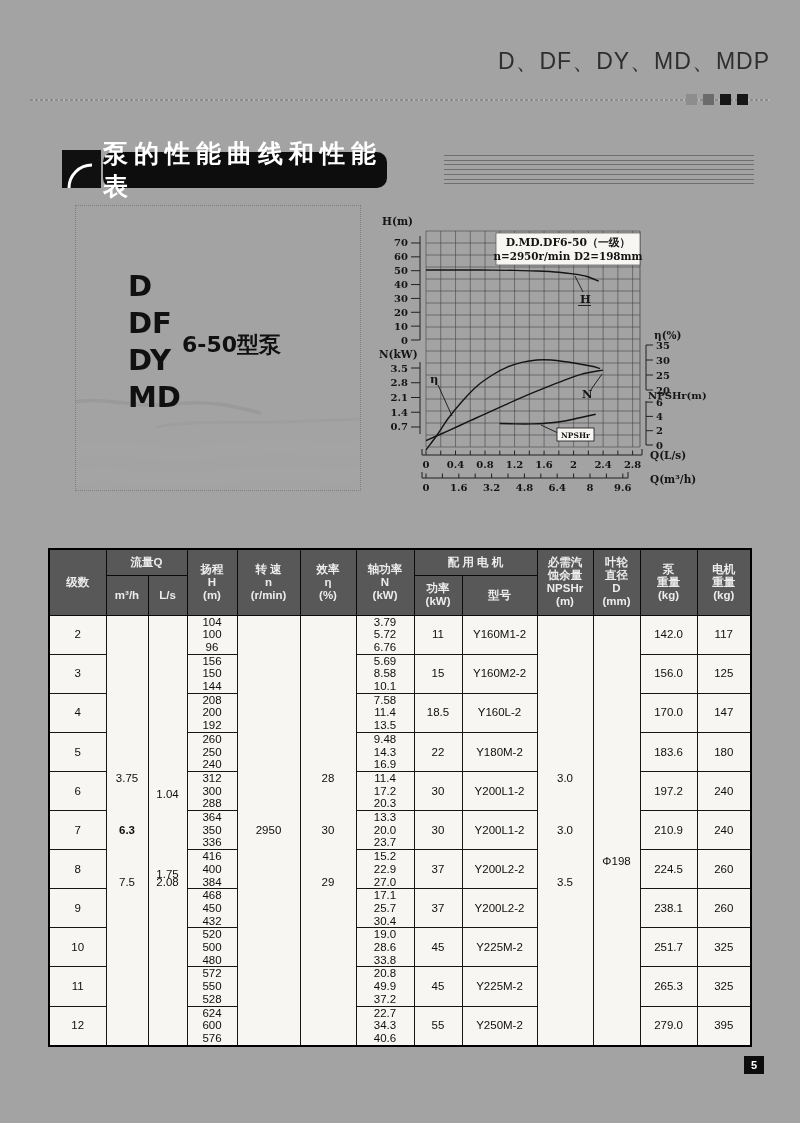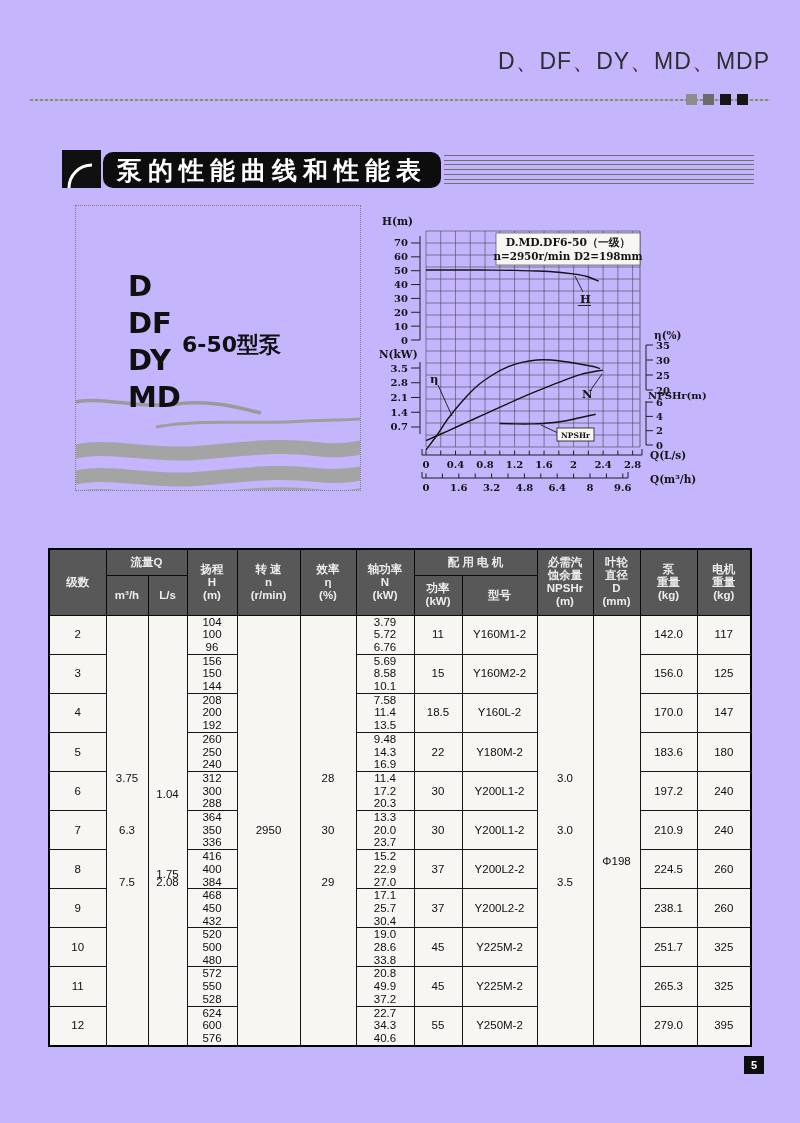--- a/index.html
+++ b/index.html
@@ -1,26 +1,26 @@
 <!DOCTYPE html>
 <html><head>
 <meta charset="utf-8">
 <style>
   html,body{margin:0;padding:0;background:#d8d8d8;}
-  #page{position:relative;width:800px;height:1123px;margin:0 auto;background:#c4b5fd;
+  #page{position:relative;width:800px;height:1123px;margin:0 auto;background:#a3a3a3;
         font-family:"Liberation Sans",sans-serif;color:#1c1c1c;overflow:hidden;}
 
   .header-title{position:absolute;top:46px;right:30px;font-size:23px;letter-spacing:1px;color:#2e2e2e;}
 
   .divider{position:absolute;top:99px;left:30px;width:740px;height:2px;
            background:repeating-linear-gradient(90deg,#8b8b8b 0 3px,#b5b5b5 3px 5px);}
   .divider .sq{position:absolute;width:11px;height:11px;top:-5px;}
 
   .banner-icon{position:absolute;top:150px;left:62px;width:39px;height:38px;}
-  .banner-bar{position:absolute;top:152px;left:103px;width:338px;height:36px;background:#0d0d0d;
+  .banner-bar{position:absolute;top:152px;left:103px;width:284px;height:36px;background:#0d0d0d;
               color:#ffffff;display:flex;align-items:center;justify-content:center;
               font-size:25px;font-weight:bold;letter-spacing:6px;border-radius:10px;}
   .banner-lines{position:absolute;top:155px;left:444px;width:310px;height:33px;
               background:repeating-linear-gradient(to bottom,#6f6f6f 0 1px,rgba(0,0,0,0) 1px 4.7px);}
 
   .brochure{position:absolute;top:205px;left:75px;width:284px;height:284px;
             border:1px dotted #7f7f7f;overflow:hidden;}
   .brochure .models{position:absolute;left:52px;top:62px;line-height:37px;
             font-size:29px;font-weight:800;font-family:"DejaVu Sans",sans-serif;color:#101010;}
   .brochure .suffix{position:absolute;left:106px;top:124px;font-size:22px;font-weight:800;
@@ -298,21 +298,21 @@
             <th>m³/h</th>
             <th>L/s</th>
             <th>功率
 (kW)</th>
             <th>型号</th>
           </tr>
         </thead>
         <tbody>
           <tr>
             <td>2</td>
-            <td rowspan="11" class="merged"><span class="mv" style="top: 37.9%;">3.75</span><span class="mv" style="top: 50%;">6.3</span><span class="mv" style="top: 62.1%;">7.5</span></td>
+            <td rowspan="11" class="merged"><span class="mv" style="top: 37.9%;">3.75</span><span class="mv" style="top: 50%; font-weight: bold;">6.3</span><span class="mv" style="top: 62.1%;">7.5</span></td>
             <td rowspan="11" class="merged"><span class="mv" style="top: 37.9%; margin-top: 16px;">1.04</span><span class="mv" style="top: 50%; margin-top: 44px;">1.75</span><span class="mv" style="top: 62.1%;">2.08</span></td>
             <td>104
 100
 96</td>
             <td rowspan="11" class="merged"><span class="mv" style="top: 50%;">2950</span></td>
             <td rowspan="11" class="merged"><span class="mv" style="top: 37.9%;">28</span><span class="mv" style="top: 50%;">30</span><span class="mv" style="top: 62.1%;">29</span></td>
             <td>3.79
 5.72
 6.76</td>
             <td>11</td>

